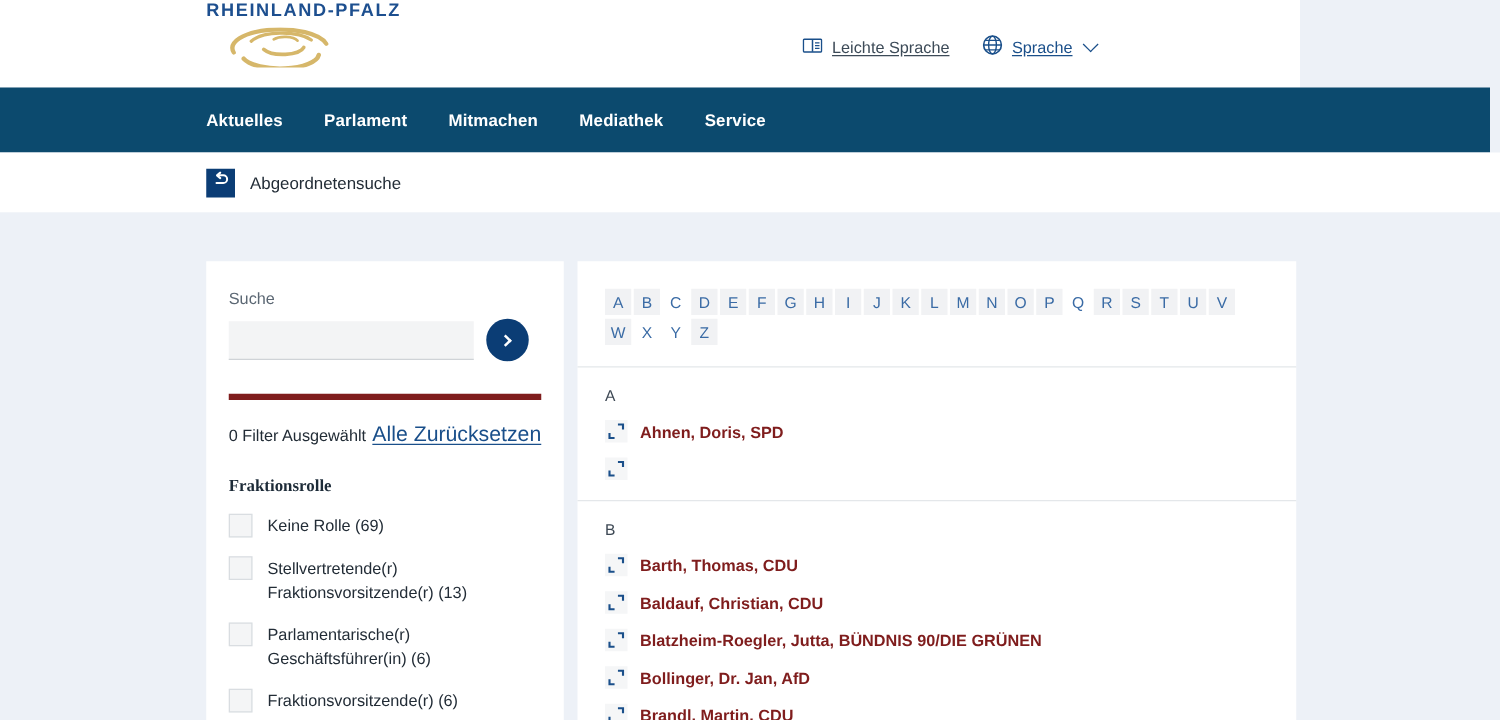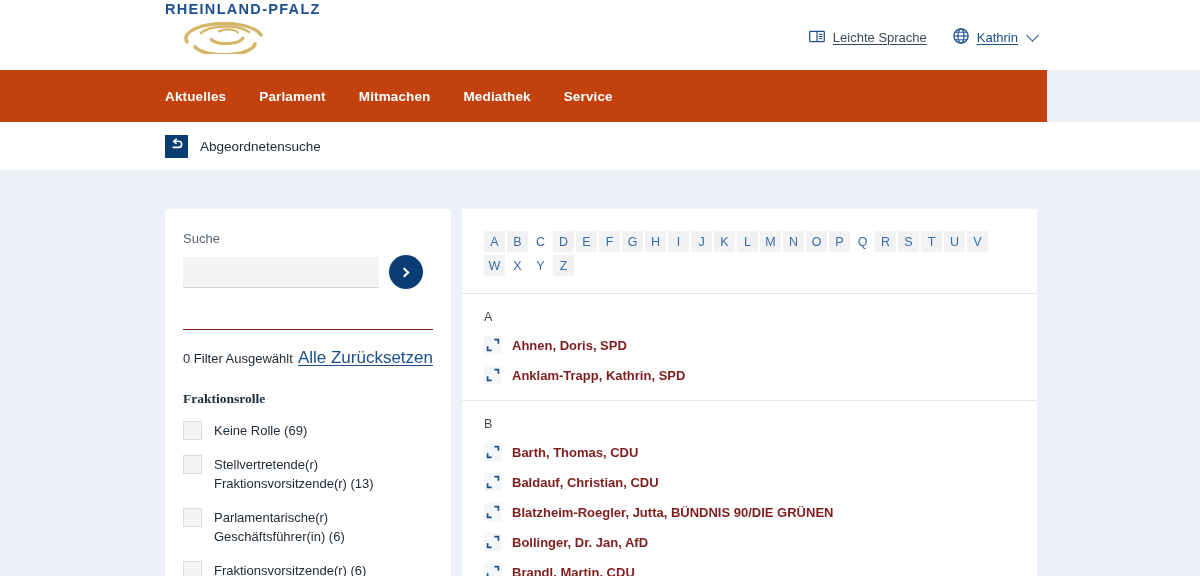--- a/index.html
+++ b/index.html
@@ -8,21 +8,21 @@
     margin: 0; padding: 0;
     width: 1200px; height: 576px;
     overflow: hidden;
     background: #edf1f7;
     font-family: "Liberation Sans", sans-serif;
     -webkit-font-smoothing: antialiased;
   }
 
   
   .header {
-    position: absolute; left: 0; top: 0; width: 1200px; height: 70px;
+    position: absolute; left: 0; top: 0; width: 1040px; height: 70px;
     background: #ffffff;
   }
   .logo-wrap {
     position: absolute; left: 165px; top: 0px;
   }
   .logo-text {
     font-size: 14.5px; font-weight: 700; letter-spacing: 0.09em;
     color: #1d4f8f; line-height: 19px; white-space: nowrap;
   }
   .logo-mark {
@@ -43,22 +43,22 @@
   }
   .hr-item.lang .lbl { color: #1a4f8a; }
   .chev-sm {
     width: 9px; height: 9px; border-right: 1.8px solid #1a4f8a;
     border-bottom: 1.8px solid #1a4f8a; transform: rotate(45deg);
     margin-left: 2px; margin-top: -4px;
   }
 
   
   .nav {
-    position: absolute; left: 0; top: 70px; width: 1047px; height: 52px;
-    background: #c2410c;
+    position: absolute; left: 0; top: 70px; width: 1192px; height: 52px;
+    background: #0c4a6e;
   }
   .nav-inner {
     position: absolute; left: 165px; top: 0; height: 52px;
     display: flex; align-items: center; gap: 33px;
   }
   .nav-item {
     color: #ffffff; font-size: 13.5px; font-weight: 700;
     letter-spacing: 0.01em; cursor: pointer; white-space: nowrap;
   }
 
@@ -113,22 +113,22 @@
     display: flex; align-items: center; justify-content: center;
     flex: none;
   }
   .chev-right {
     width: 7px; height: 7px; border-right: 2px solid #fff;
     border-top: 2px solid #fff; transform: rotate(45deg);
     margin-left: -3px;
   }
 
   .filter-summary {
-    margin: 40px 18px 0 18px; padding-top: 0;
-    border-top: 1px solid #7f1d1d;
+    margin: 26px 18px 0 18px; padding-top: 0;
+    border-top: 5px solid #7f1d1d;
     padding-top: 18px;
     display: flex; align-items: center; justify-content: space-between;
   }
   .fs-count { font-size: 13px; color: #222c36; }
   .fs-reset {
     font-size: 17px; color: #1a4f8a; text-decoration: underline;
     text-underline-offset: 2px; cursor: pointer; font-weight: 400;
   }
 
   .facet {
@@ -232,21 +232,21 @@
     <div class="hr-item lang">
       <span>
         <svg width="16" height="16" viewBox="0 0 16 16" aria-hidden="true">
           <circle cx="8" cy="8" r="7.1" fill="none" stroke="#1a4f8a" stroke-width="1.3"></circle>
           <ellipse cx="8" cy="8" rx="3.1" ry="7.1" fill="none" stroke="#1a4f8a" stroke-width="1.1"></ellipse>
           <line x1="1" y1="8" x2="15" y2="8" stroke="#1a4f8a" stroke-width="1.1"></line>
           <line x1="2.2" y1="4.2" x2="13.8" y2="4.2" stroke="#1a4f8a" stroke-width="1"></line>
           <line x1="2.2" y1="11.8" x2="13.8" y2="11.8" stroke="#1a4f8a" stroke-width="1"></line>
         </svg>
       </span>
-      <span class="lbl">Kathrin</span>
+      <span class="lbl">Sprache</span>
       <span class="chev-sm"></span>
     </div>
   </div>
 </div>
 
 <div class="nav">
   <div class="nav-inner" id="nav-inner">
       <div class="nav-item">Aktuelles</div>
       <div class="nav-item">Parlament</div>
       <div class="nav-item">Mitmachen</div>
@@ -354,21 +354,20 @@
                 <path d="M11.2 3.6 H14.4 V6.8" fill="none" stroke="#1a4f8a" stroke-width="1.7" stroke-linecap="square"></path>
                 <path d="M6.8 14.4 H3.6 V11.2" fill="none" stroke="#1a4f8a" stroke-width="1.7" stroke-linecap="square"></path>
               </svg></span>
             <span class="pname">Ahnen, Doris, SPD</span>
           </div>
           <div class="person">
             <span class="expand-ico"><svg width="18" height="18" viewBox="0 0 18 18" aria-hidden="true">
                 <path d="M11.2 3.6 H14.4 V6.8" fill="none" stroke="#1a4f8a" stroke-width="1.7" stroke-linecap="square"></path>
                 <path d="M6.8 14.4 H3.6 V11.2" fill="none" stroke="#1a4f8a" stroke-width="1.7" stroke-linecap="square"></path>
               </svg></span>
-            <span class="pname">Anklam-Trapp, Kathrin, SPD</span>
           </div>
         </div>
         <div class="group-sep" style="margin-left: 0px;"></div>
         <div class="group">
           <div class="group-letter">B</div>
           <div class="person">
             <span class="expand-ico"><svg width="18" height="18" viewBox="0 0 18 18" aria-hidden="true">
                 <path d="M11.2 3.6 H14.4 V6.8" fill="none" stroke="#1a4f8a" stroke-width="1.7" stroke-linecap="square"></path>
                 <path d="M6.8 14.4 H3.6 V11.2" fill="none" stroke="#1a4f8a" stroke-width="1.7" stroke-linecap="square"></path>
               </svg></span>

